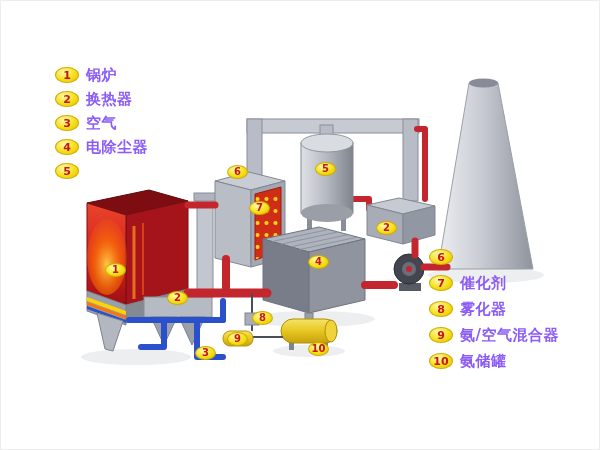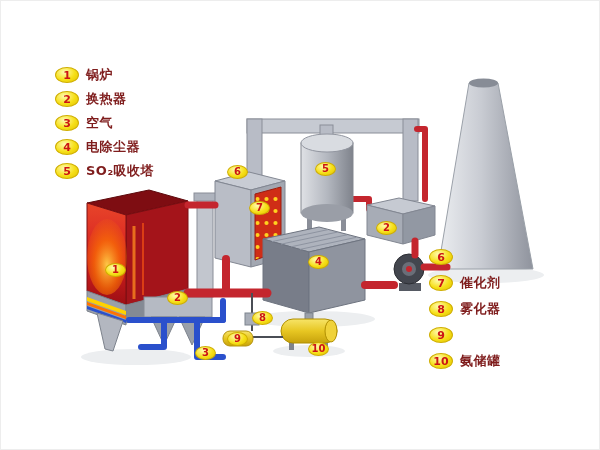--- a/index.html
+++ b/index.html
@@ -14,21 +14,21 @@
   .legend-row { display:flex; align-items:center; gap:7px; height:16px; }
 
   .badge {
     min-width:24px; height:16px; padding:0 3px;
     border-radius:50%;
     background: radial-gradient(ellipse at 38% 30%, #fffbb0 0%, #f6df17 55%, #e0c100 100%);
     border:1px solid #cfae00;
     color:#cc1414; font-size:11px; font-weight:bold;
     display:flex; align-items:center; justify-content:center; line-height:1;
   }
-  .legend-label { font-size:13px; font-weight:bold; color:#7f1d1d; letter-spacing:0.5px; white-space:nowrap; }
+  .legend-label { font-size:15px; font-weight:bold; color:#8b5cf6; letter-spacing:0.5px; white-space:nowrap; }
 
   .dbadge {
     position:absolute; min-width:21px; height:14px; padding:0 2px;
     border-radius:50%;
     background: radial-gradient(ellipse at 38% 30%, #fffbb0 0%, #f6df17 55%, #e0c100 100%);
     border:1px solid #cfae00;
     color:#cc1414; font-size:10px; font-weight:bold;
     display:flex; align-items:center; justify-content:center; line-height:1;
   }
 </style>
@@ -225,38 +225,38 @@
     <div class="legend-row">
       <span class="badge">3</span>
       <span class="legend-label">空气</span>
     </div>
     <div class="legend-row">
       <span class="badge">4</span>
       <span class="legend-label">电除尘器</span>
     </div>
     <div class="legend-row">
       <span class="badge">5</span>
-      <span class="legend-label">SO₂吸收塔</span>
     </div>
   </div>
 
   <div class="legend legend-right">
     <div class="legend-row">
       <span class="badge">6</span>
     </div>
     <div class="legend-row">
       <span class="badge">7</span>
       <span class="legend-label">催化剂</span>
     </div>
     <div class="legend-row">
       <span class="badge">8</span>
       <span class="legend-label">雾化器</span>
     </div>
     <div class="legend-row">
       <span class="badge">9</span>
+      <span class="legend-label">氨/空气混合器</span>
     </div>
     <div class="legend-row">
       <span class="badge">10</span>
       <span class="legend-label">氨储罐</span>
     </div>
   </div>
 
 </div>
 
 </body></html>

